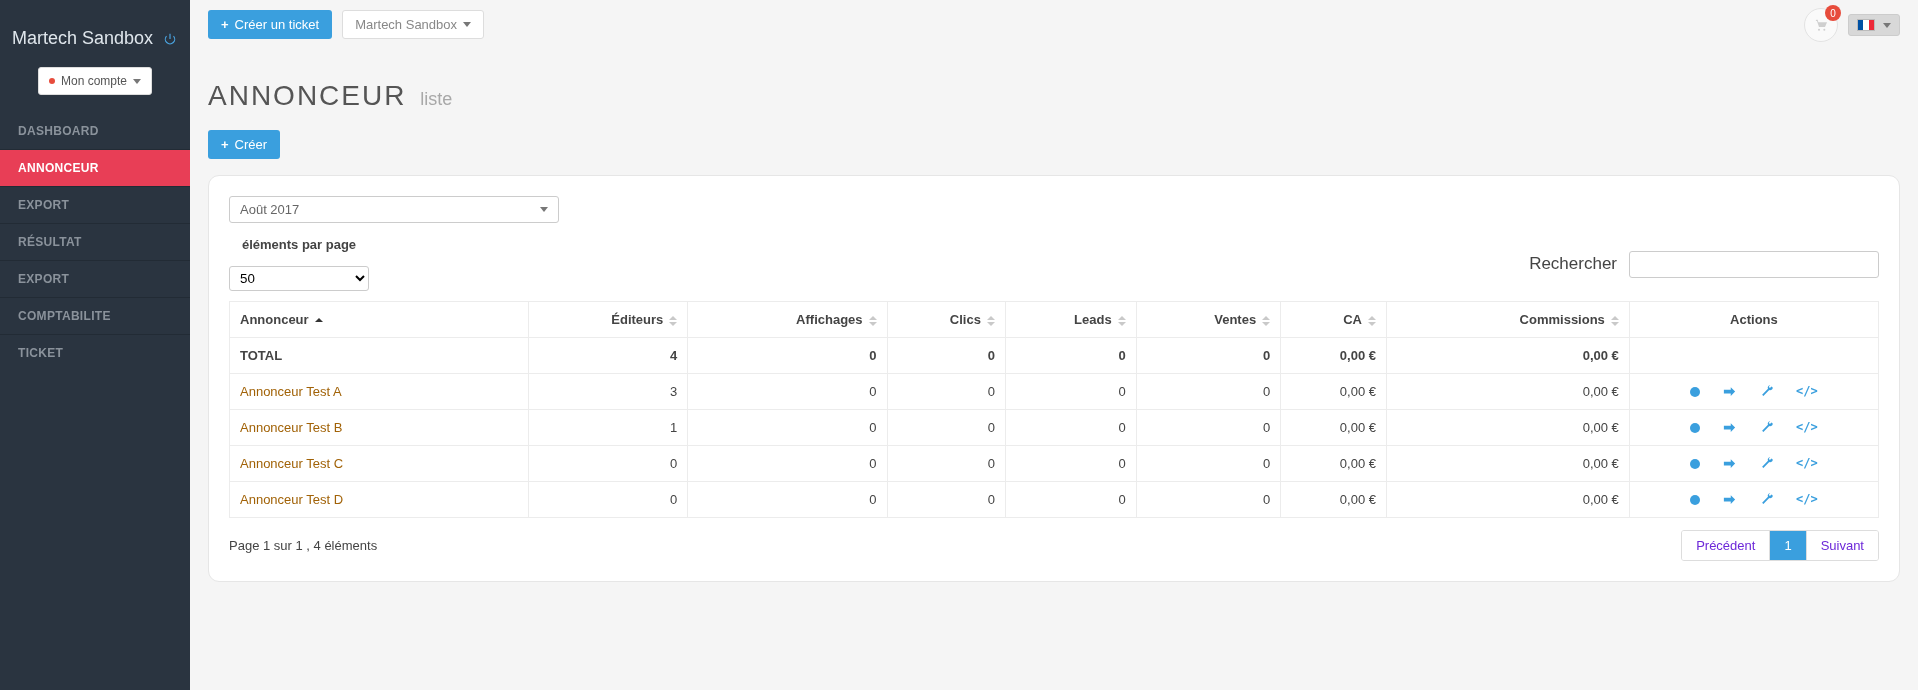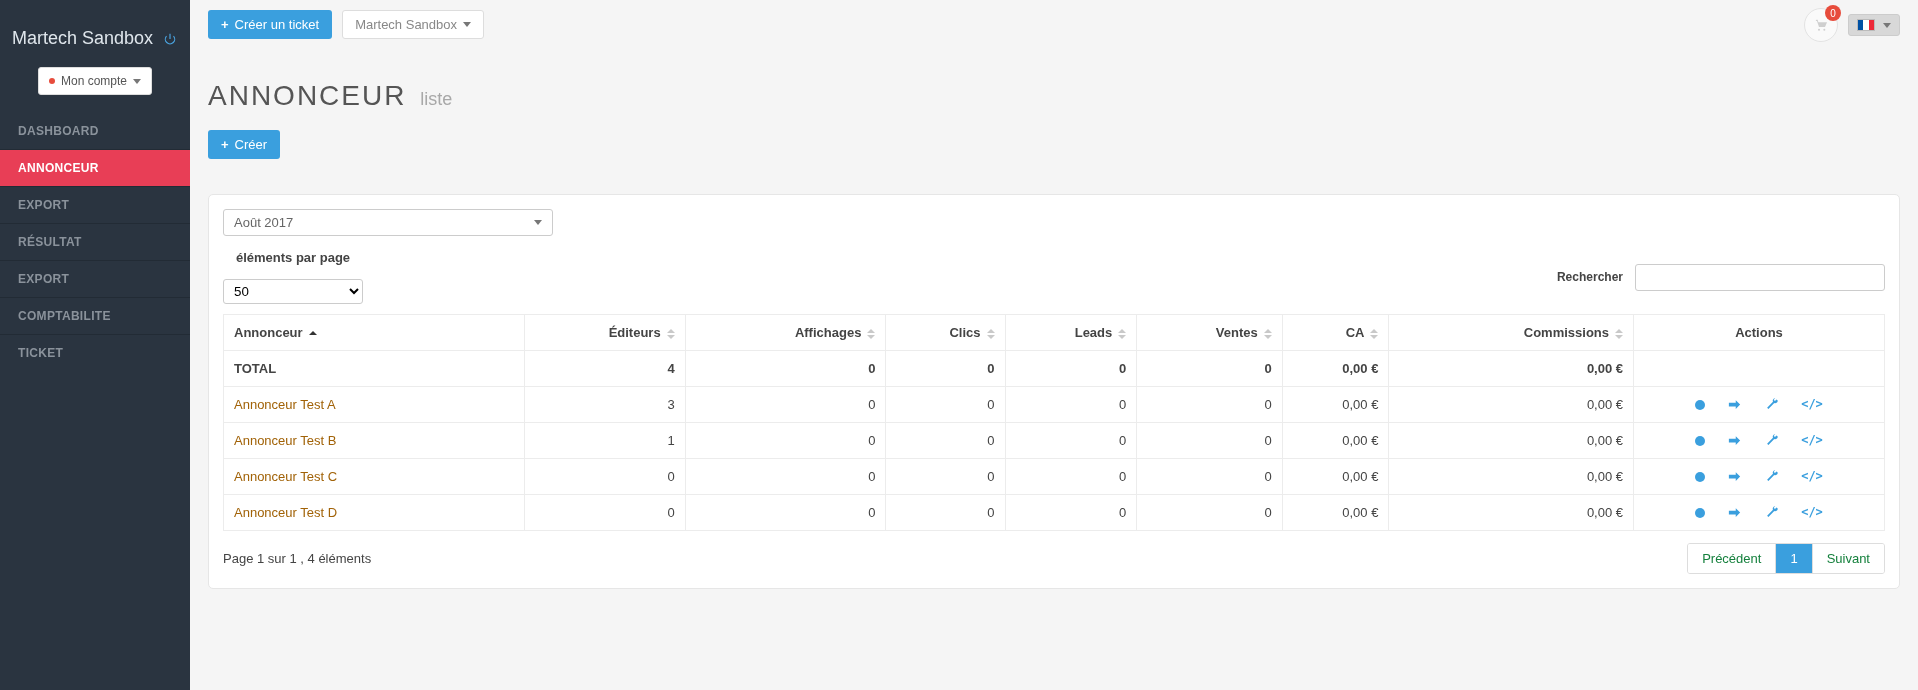--- a/index.html
+++ b/index.html
@@ -29,28 +29,28 @@
   .notif { position:relative; width:34px; height:34px; border-radius:50%; border:1px solid #e3e3e3; background:#fafafa; display:flex; align-items:center; justify-content:center; }
   .notif svg { width:16px; height:16px; fill:#cfcfcf; }
   .badge { position:absolute; top:-4px; right:-4px; background:#e74c3c; color:#fff; width:16px; height:16px; border-radius:50%; font-size:10px; display:flex; align-items:center; justify-content:center; }
   .lang-btn { background:#d8d8d8; border:1px solid #ccc; border-radius:3px; padding:4px 8px; display:flex; align-items:center; gap:8px; cursor:pointer;}
   .flag { width:18px; height:12px; background:linear-gradient(to right,#0051a4 33%,#fff 33% 66%,#ed2939 66%); border:1px solid #bbb; display:inline-block;}
   .caret-s { width:0; height:0; border-left:4px solid transparent; border-right:4px solid transparent; border-top:5px solid #777; }
 
   .page-title { margin:41px 0 18px 0; font-size:28px; font-weight:300; color:#555; letter-spacing:2px; }
   .page-title .sub { font-size:18px; color:#a8a8a8; letter-spacing:0; margin-left:4px; }
 
-  .panel { background:#fff; border:1px solid #e6e6e6; border-radius:5px; padding:14px;margin-top:19px; }
+  .panel { background:#fff; border:1px solid #e6e6e6; border-radius:11px; padding:20px; }
   .date-select { width:330px; background:#fff; border:1px solid #ccc; border-radius:3px; padding:5px 10px; display:flex; align-items:center; justify-content:space-between; cursor:pointer; margin-bottom:14px; color:#666;}
   .controls-row { display:flex; align-items:center; justify-content:space-between; margin:8px 0 4px; }
   .per-page { display:flex; align-items:center; gap:14px;flex-direction:column; }
   .per-page label { font-weight:600; font-size:13px; color:#444;}
   .per-page select { width:140px; padding:3px 6px; border:1px solid #ccc; border-radius:3px; background:#fff; }
   .search { display:flex; align-items:center; gap:12px; }
-  .search label { font-weight:700; font-size:12px;}
+  .search label { font-weight:400; font-size:17px;}
   .search input { width:250px; padding:5px 8px; border:1px solid #ccc; border-radius:3px; }
 
   table { width:100%; border-collapse:collapse; margin-top:10px; table-layout:fixed; }
   th, td { border:1px solid #ececec; padding:10px 10px; text-align:right; font-size:13px; }
   th { color:#444; font-weight:600; position:relative; }
   th:first-child, td:first-child { text-align:left; }
   th.actions, td.actions { text-align:center; }
   th .sort { display:inline-flex; flex-direction:column; margin-left:6px; vertical-align:middle; }
   th .sort .up, th .sort .down { width:0;height:0;border-left:4px solid transparent;border-right:4px solid transparent; }
   th .sort .up { border-bottom:4px solid #c9c9c9; margin-bottom:2px;}
@@ -59,21 +59,21 @@
   tr.total td { font-weight:700; }
   td a { color:#a16207; text-decoration:none; }
   .row-actions { display:flex; gap:22px; justify-content:center; color:#3a9fde; }
   .row-actions span { cursor:pointer; display:inline-flex; }
   .icon-dot { width:10px; height:10px; background:#3a9fde; border-radius:50%; margin-top:3px;}
   .row-actions svg { width:15px; height:15px; fill:#3a9fde; }
   .code-ic { font-family:monospace; font-size:12px; color:#3a9fde; font-weight:600;}
 
   .table-footer { display:flex; align-items:center; justify-content:space-between; margin-top:12px;}
   .pag { display:flex; border:1px solid #ddd; border-radius:3px; overflow:hidden;}
-  .pag button { background:#fff; border:none; padding:7px 14px; cursor:pointer; color:#15803d; font-size:13px; border-left:1px solid #ddd;}
+  .pag button { background:#fff; border:none; padding:7px 14px; cursor:pointer; color:#6d28d9; font-size:13px; border-left:1px solid #ddd;}
   .pag button:first-child { border-left:none;}
   .pag button.active { background:#3a9fde; color:#fff; }
 
   .col-annonceur { width:240px;}
   .col-editeurs { width:128px;}
   .col-aff { width:160px;}
   .col-clics { width:95px;}
   .col-leads { width:105px;}
   .col-ventes { width:116px;}
   .col-ca { width:85px;}

